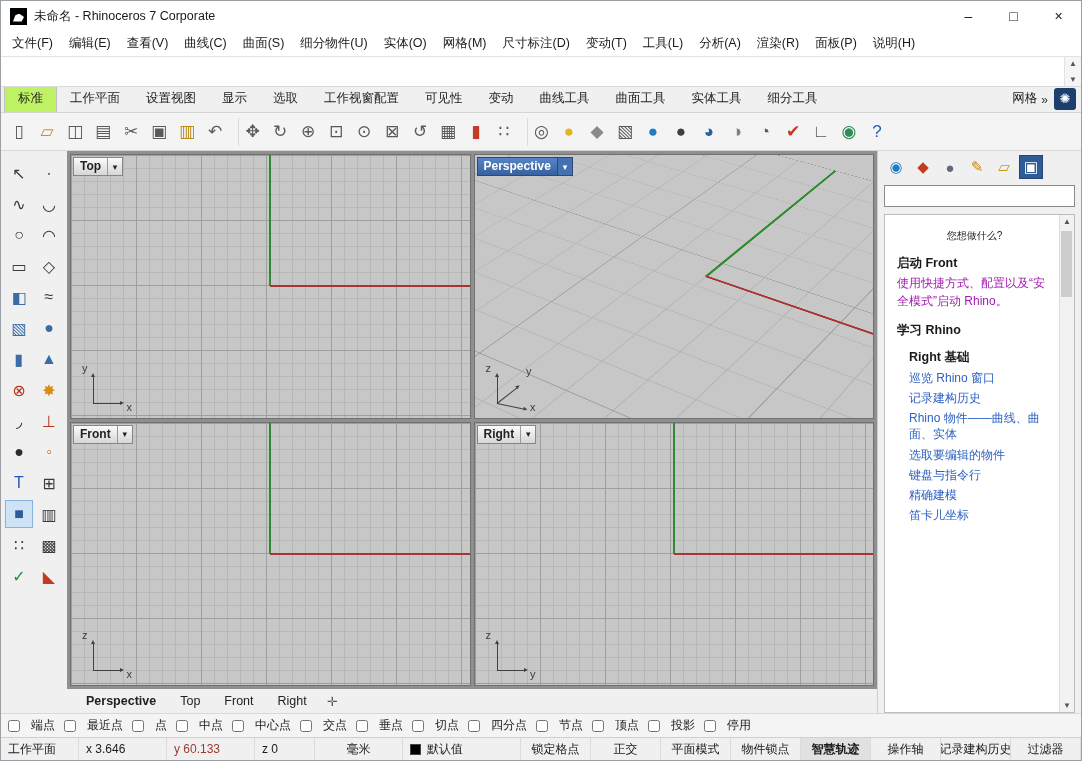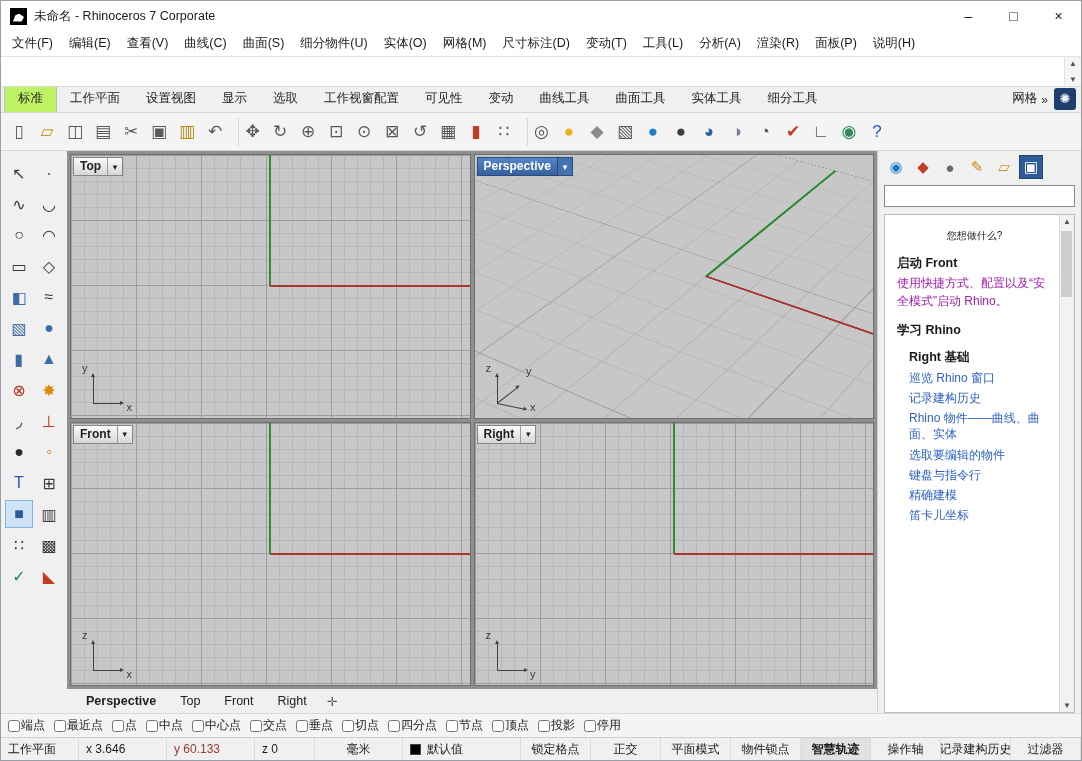--- a/index.html
+++ b/index.html
@@ -118,21 +118,21 @@
   .blk { line-height:1.35; }
   .welcome { font-size:20px; font-weight:bold; line-height:1.25; padding-bottom:14px; margin-bottom:12px; border-bottom:1px solid #e4e4e4; }
   .h1 { font-size:10px; font-weight:normal; margin:4px 0 8px;text-align:center; }
   .h2 { font-size:12.5px; font-weight:bold; margin:12px 0 4px; }
   .h3 { font-size:12.5px; font-weight:bold; margin:10px 0 4px; padding-left:12px; }
   .link { color:#a21caf; margin:2px 0; line-height:1.45; }
   .link2 { color:#2f62c4; margin:4px 0; padding-left:12px; line-height:1.35; }
 
   
   .osnap { height:24px; flex:0 0 24px; background:#f4f4f4; border-top:1px solid #d8d8d8; display:flex; align-items:center; padding-left:7px; gap:9px; overflow:hidden; }
-  .os-item { display:flex; align-items:center; gap:1px; font-size:12px; color:#222; white-space:nowrap; }
+  .os-item { display:flex; align-items:center; gap:11px; font-size:12px; color:#222; white-space:nowrap; }
   .os-item input { width:12px; height:12px; margin:0; }
 
   
   .statusbar { height:23px; flex:0 0 23px; background:#f0f0f0; border-top:1px solid #cfcfcf; display:flex; align-items:stretch; font-size:12px; overflow:hidden; }
   .sb-cell { display:flex; align-items:center; border-right:1px solid #dcdcdc; padding:0 7px; white-space:nowrap; overflow:hidden; }
   .sb-cplane { width:78px; flex:0 0 78px; }
   .sb-x { width:88px; flex:0 0 88px; }
   .sb-y { width:88px; flex:0 0 88px; color:#9c3a2e; }
   .sb-z { width:60px; flex:0 0 60px; }
   .sb-units { width:88px; flex:0 0 88px; justify-content:center; }

